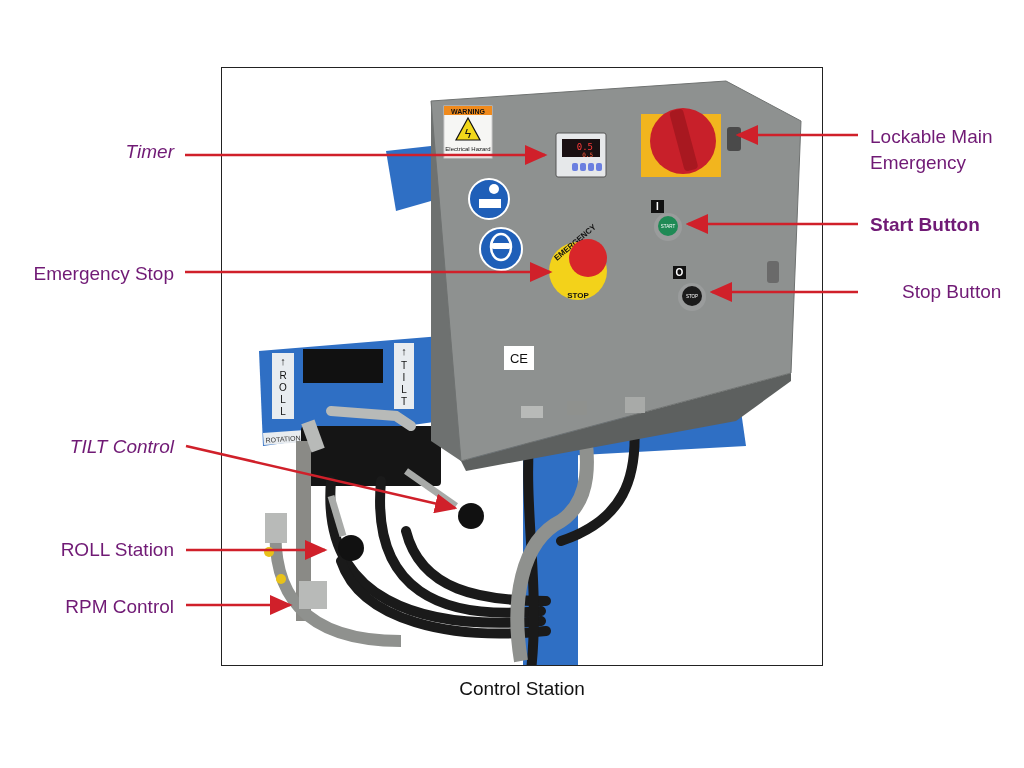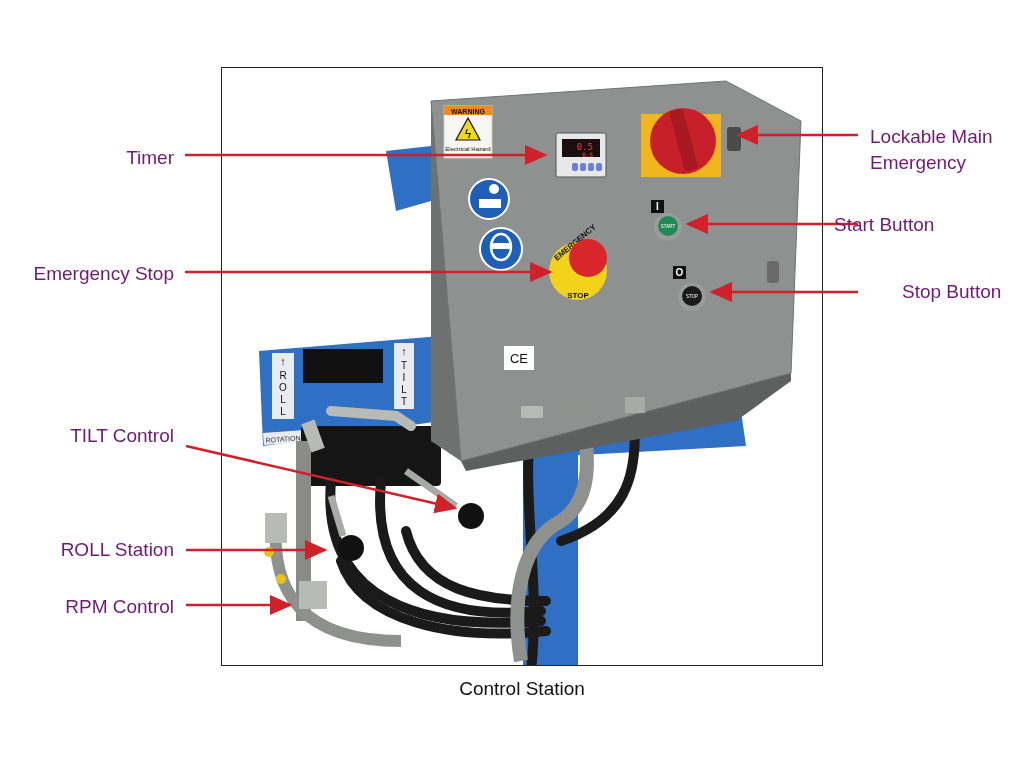--- a/index.html
+++ b/index.html
@@ -141,24 +141,24 @@
     <line x1="185" y1="272" x2="550" y2="272" marker-end="url(#ah)"></line>
     <line x1="186" y1="446" x2="455" y2="508" marker-end="url(#ah)"></line>
     <line x1="186" y1="550" x2="325" y2="550" marker-end="url(#ah)"></line>
     <line x1="186" y1="605" x2="290" y2="605" marker-end="url(#ah)"></line>
     <line x1="858" y1="135" x2="738" y2="135" marker-end="url(#ah)"></line>
     <line x1="858" y1="224" x2="688" y2="224" marker-end="url(#ah)"></line>
     <line x1="858" y1="292" x2="712" y2="292" marker-end="url(#ah)"></line>
   </g>
 </svg>
 
-<div class="label left" style="right:850px; top:146px;">Timer</div>
+<div class="label left" style="right:850px; top:140px;font-style:italic;">Timer</div>
 <div class="label left" style="right:850px; top:262px;text-align:right;">Emergency Stop</div>
-<div class="label left" style="right:850px; top:424px;">TILT Control</div>
+<div class="label left" style="right:850px; top:435px;font-style:italic;">TILT Control</div>
 <div class="label left" style="right:850px; top:538px;">ROLL Station</div>
 <div class="label left" style="right:850px; top:595px;">RPM Control</div>
 
 <div class="label" style="left:870px; top:125px;">Lockable Main</div>
 <div class="label" style="left:870px; top:151px;">Emergency</div>
-<div class="label" style="left:834px; top:213px;">Start Button</div>
+<div class="label" style="left:870px; top:213px;font-weight:bold;">Start Button</div>
 <div class="label" style="left:902px; top:280px;">Stop Button</div>
 
 <div class="caption">Control Station</div>
 
 </body></html>

